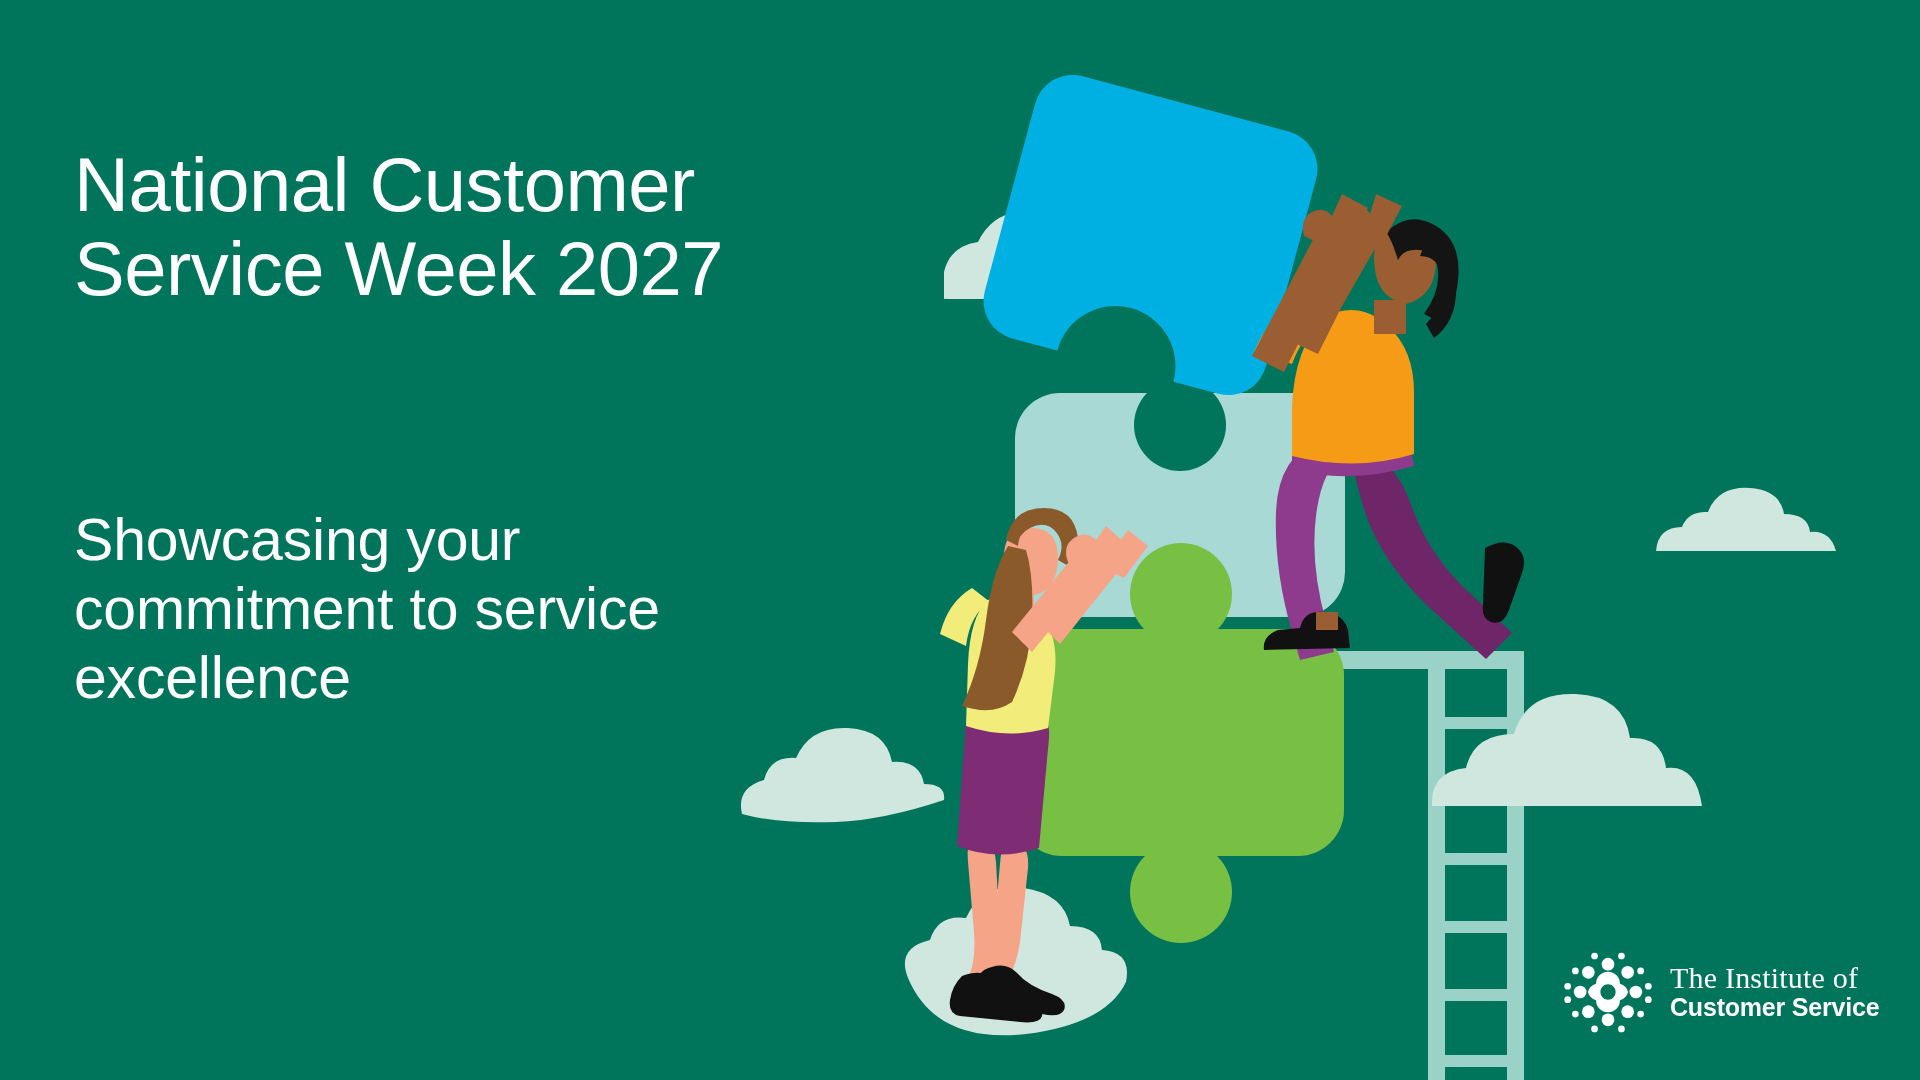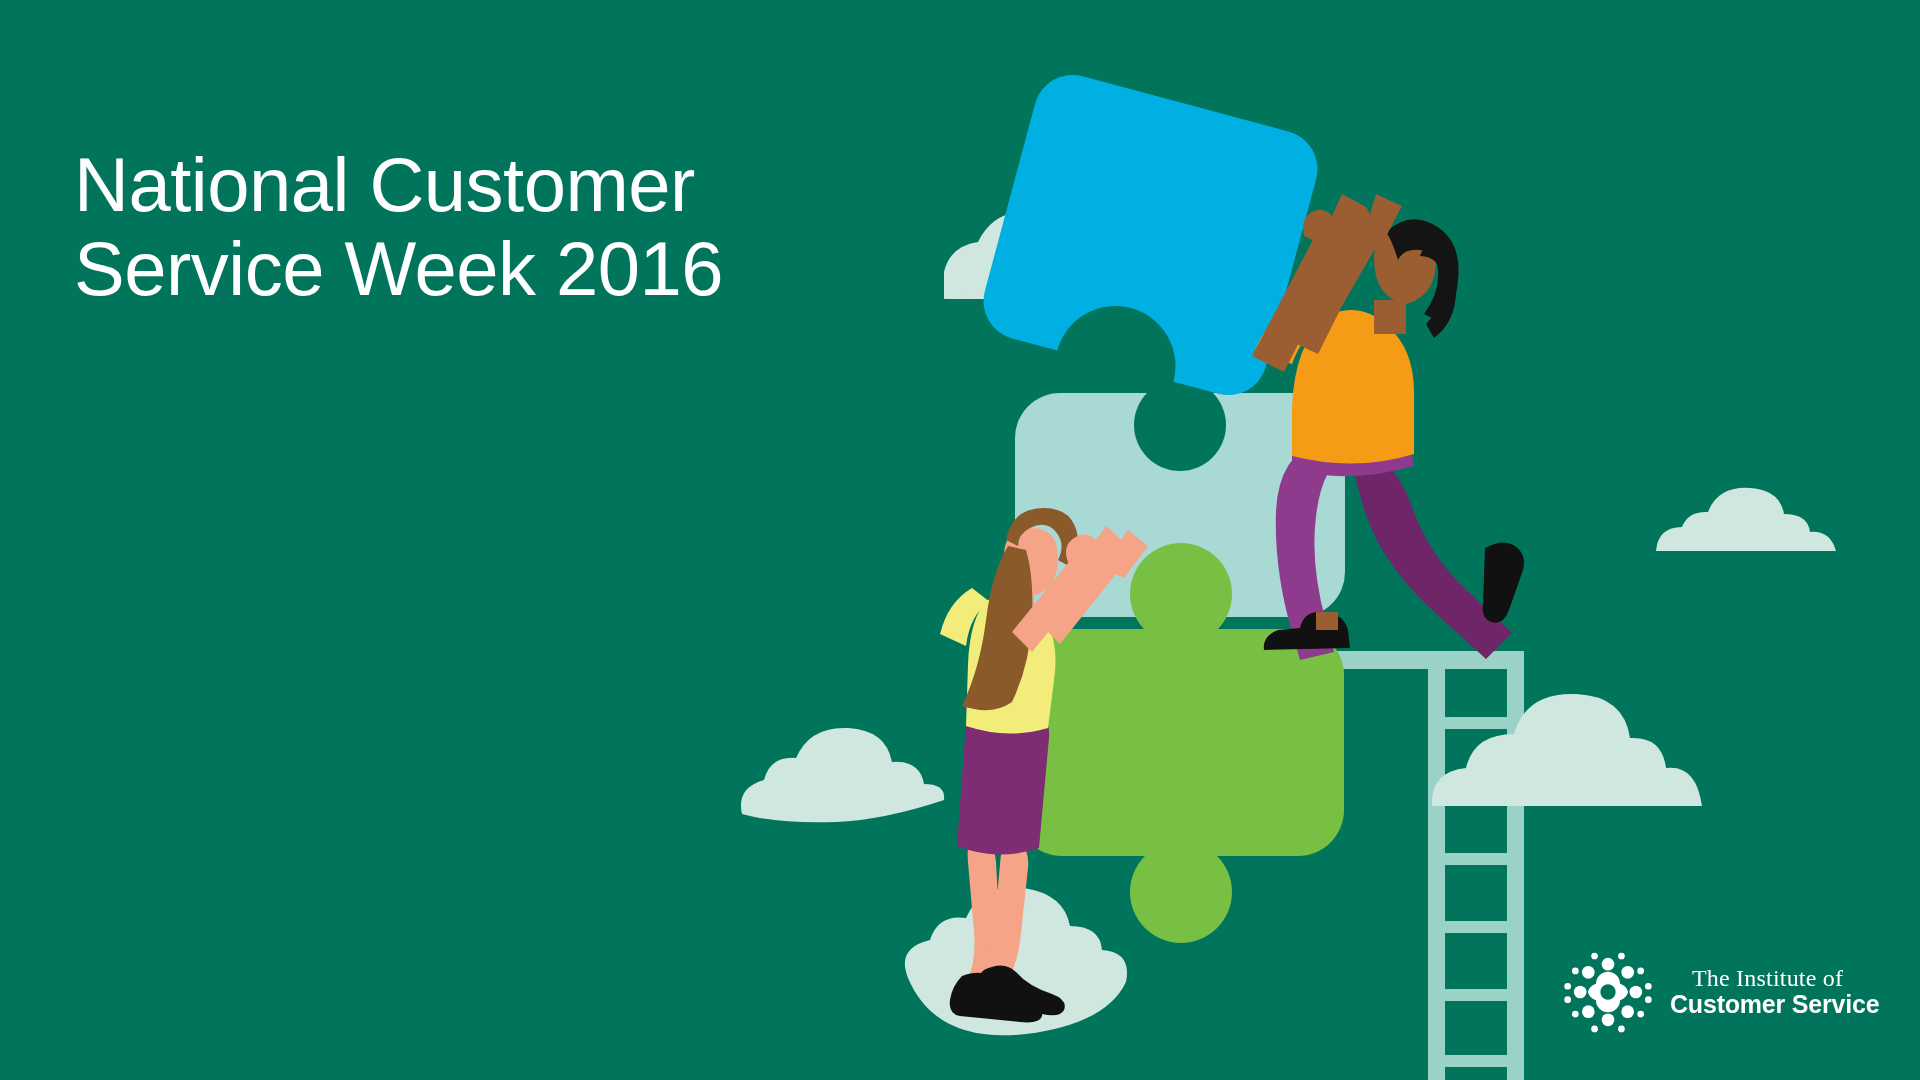--- a/index.html
+++ b/index.html
@@ -67,24 +67,23 @@
     gap: 14px;
   }
   #logo-wordmark {
     display: flex;
     flex-direction: column;
     justify-content: center;
     color: #FFFFFF;
   }
   #logo-line1 {
     font-family: "Liberation Serif", serif;
-    font-size: 24px;
+    font-size: 30px;
     line-height: 1.02;
     letter-spacing: 0.2px;
-    margin-left: 22px;
   }
   #logo-line2 {
     font-family: "Liberation Sans", sans-serif;
     font-weight: 700;
     font-size: 25px;
     line-height: 1.08;
     letter-spacing: -0.2px;
   }
 </style>
 </head>
@@ -244,22 +243,25 @@
         <path fill="#F6A488" d="M1090,562 q-4,-16 8,-22 q12,-6 20,4 l10,-14 l20,16 l-24,32 z"></path>
         <path fill="#F6A488" d="M1012,632 l60,-74 l22,18 l-62,76 z"></path>
         <path fill="#F6A488" d="M1068,562 q-6,-16 6,-24 q12,-8 22,2 l10,-14 l20,18 l-26,34 z"></path>
       </g>
 
     </g>
   </svg>
 
   <div class="text-layer">
     <h1 id="headline">National Customer
-Service Week 2016</h1>
-
+Service Week 2027</h1>
+
+    <p id="subheadline">Showcasing your
+commitment to service
+excellence</p>
   </div>
 
   <div id="logo-block">
     <svg width="96" height="96" viewBox="0 0 100 100">
       <g fill="#FFFFFF">
 
         <path d="M50,29 a12.5,12.5 0 0 1 12.5,12.5 a12.5,12.5 0 0 1 8.5,8.5
                  a12.5,12.5 0 0 1 -8.5,8.5 a12.5,12.5 0 0 1 -12.5,12.5
                  a12.5,12.5 0 0 1 -12.5,-12.5 a12.5,12.5 0 0 1 -8.5,-8.5
                  a12.5,12.5 0 0 1 8.5,-8.5 a12.5,12.5 0 0 1 12.5,-12.5 Z

